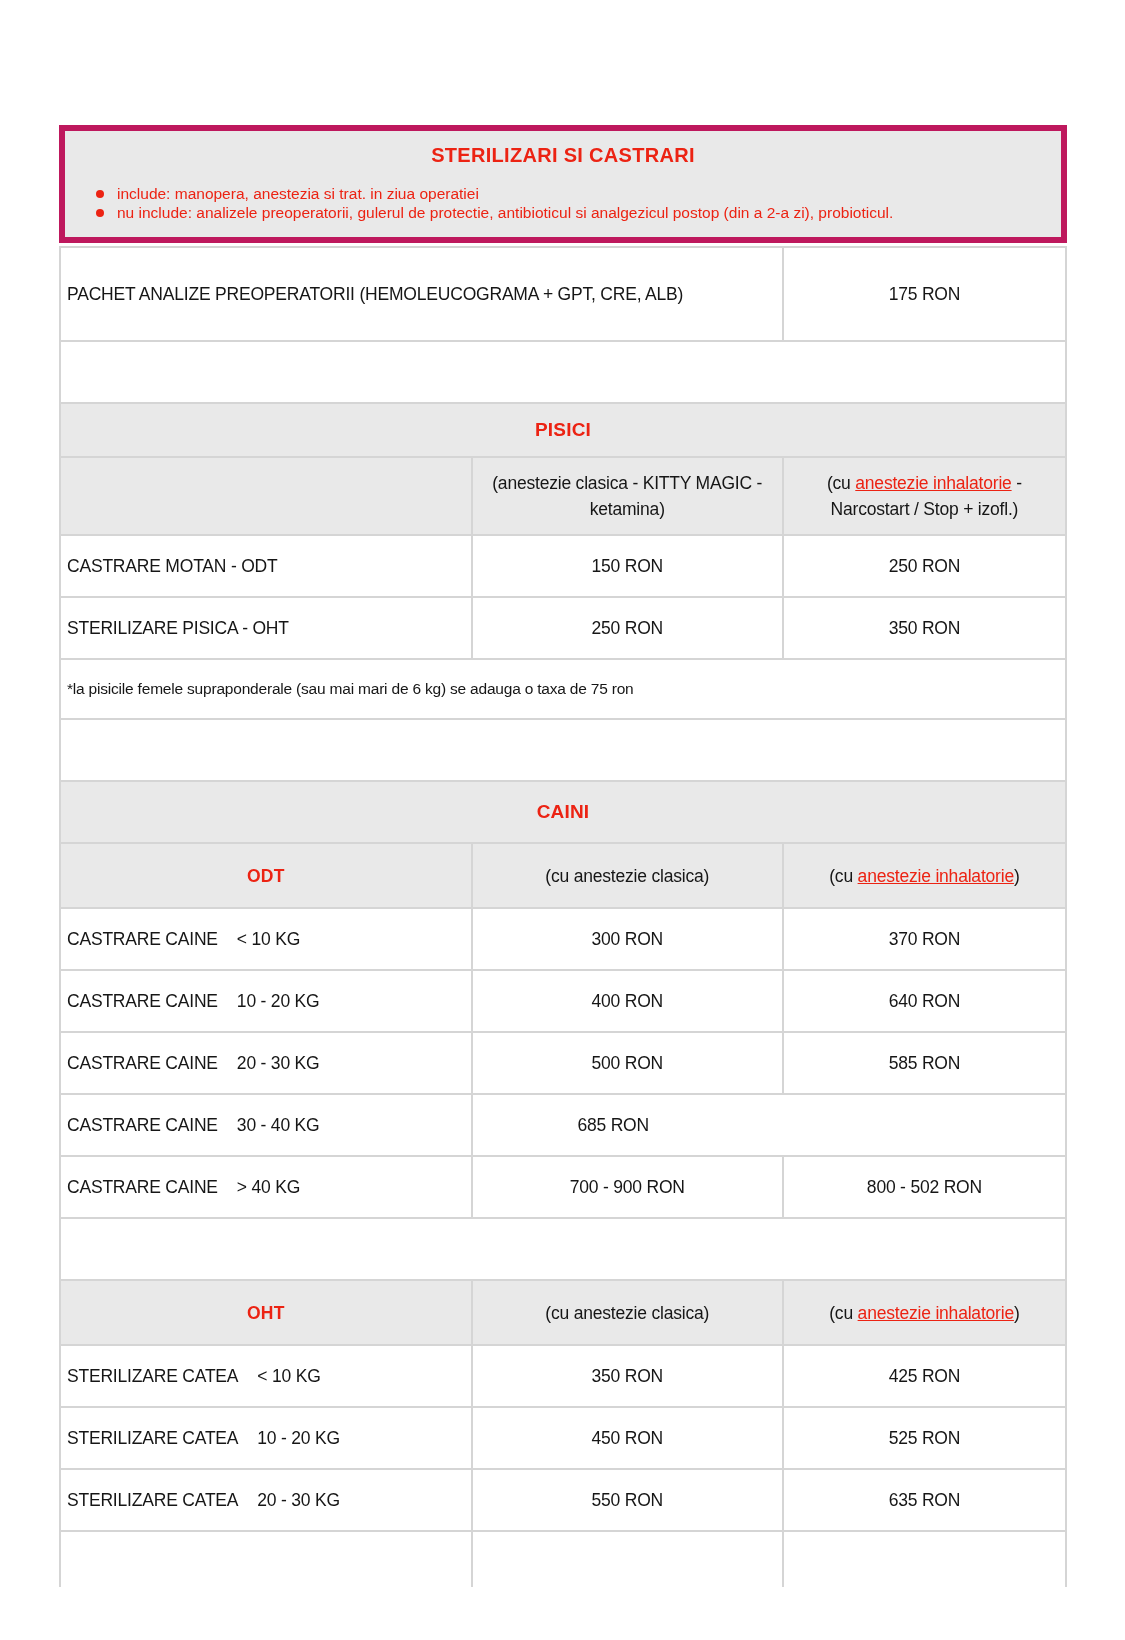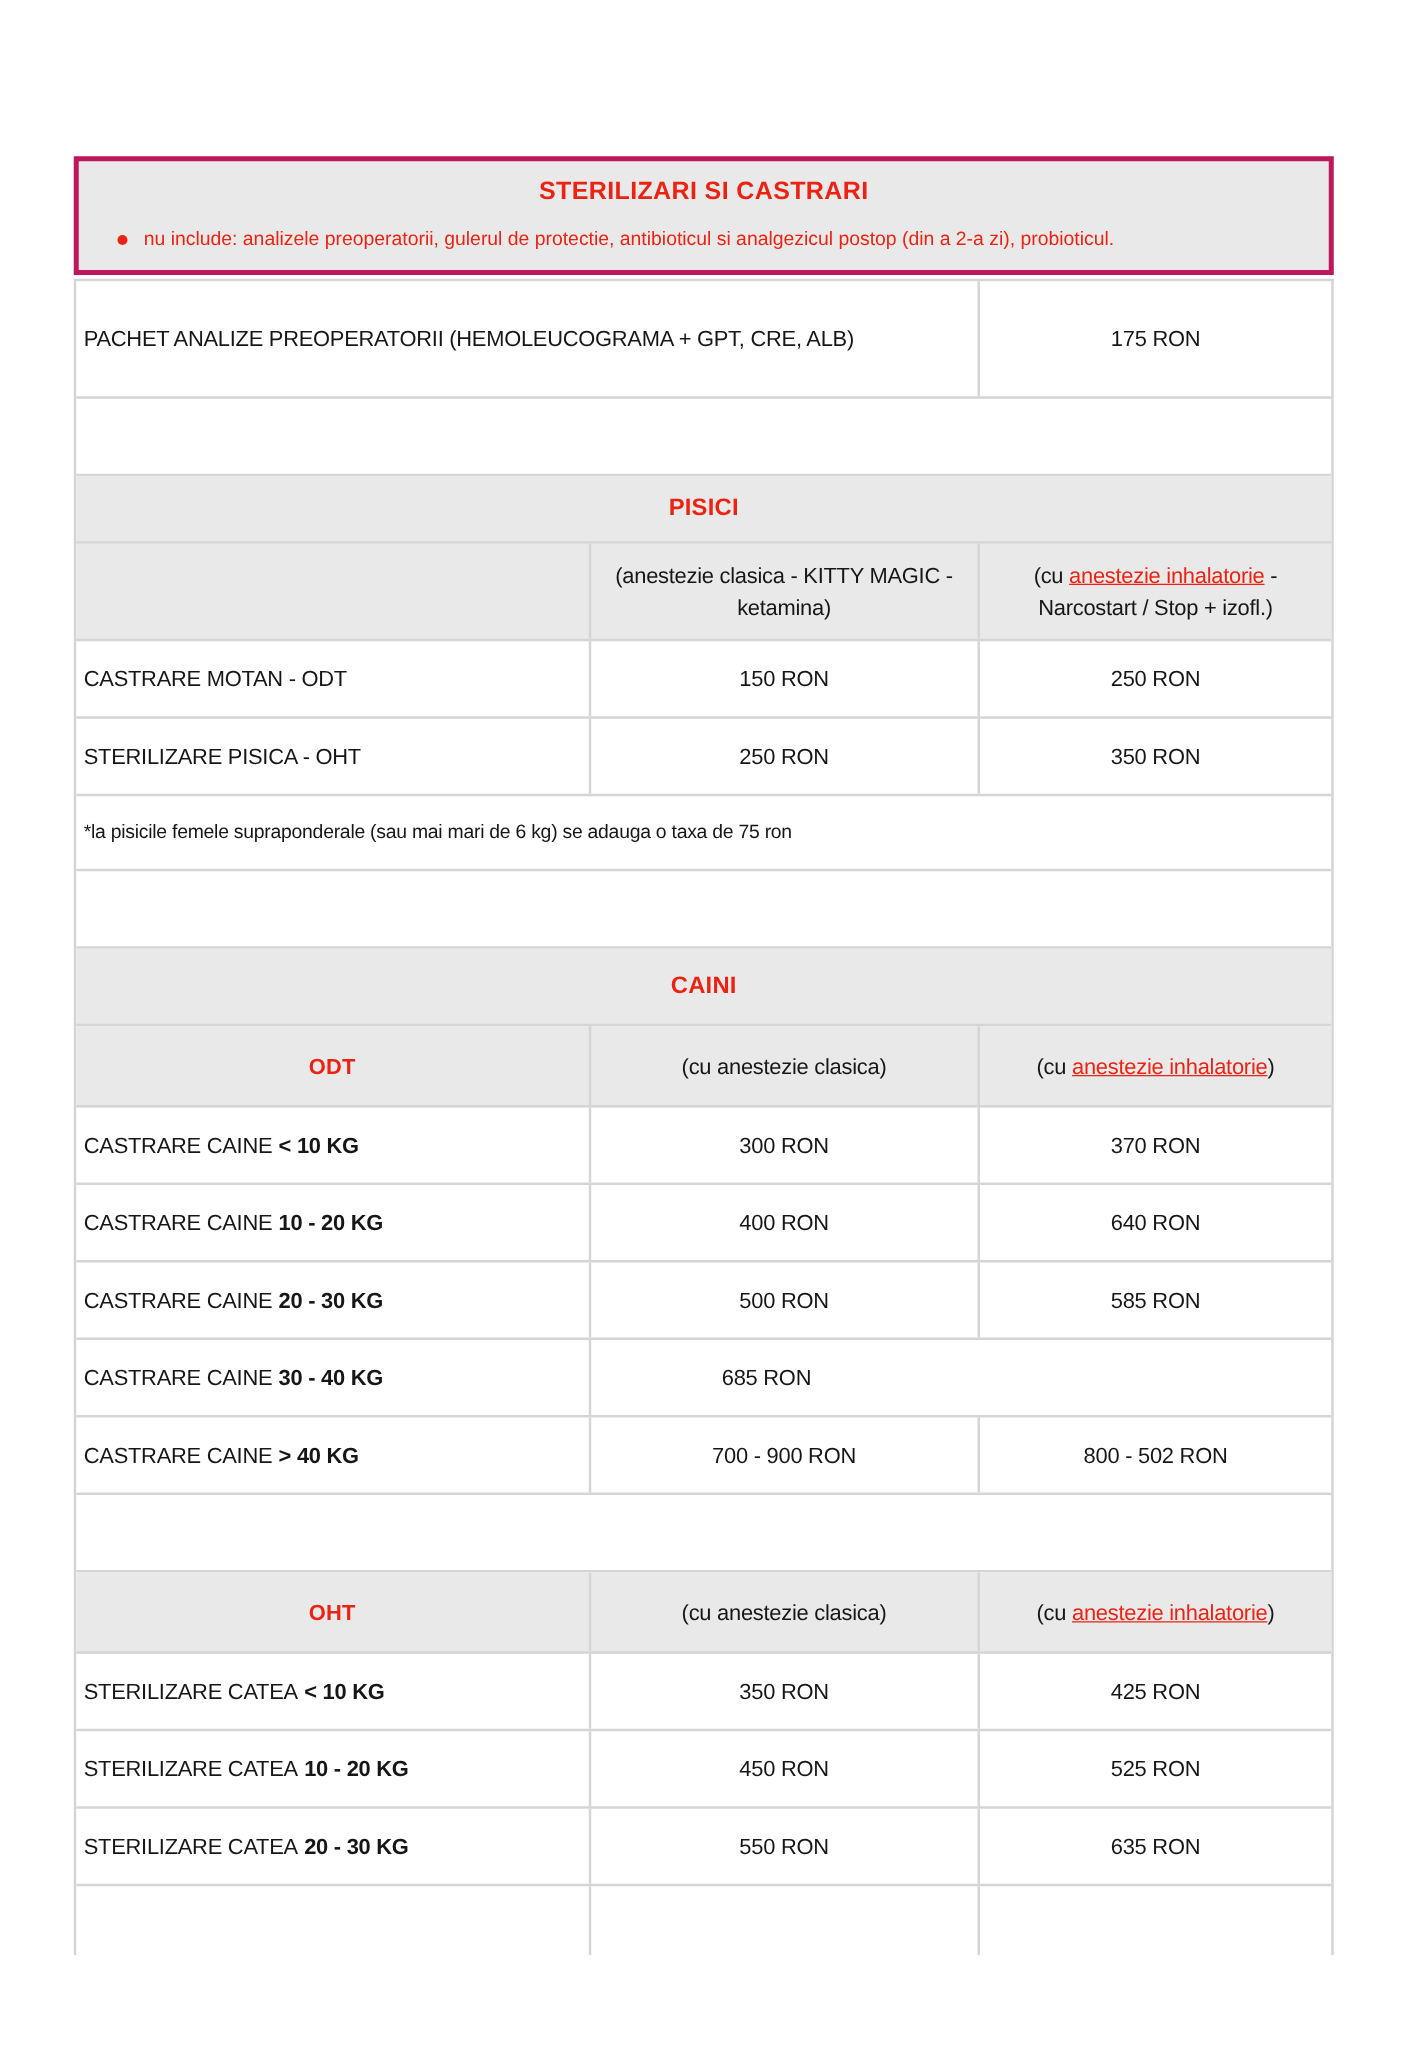--- a/index.html
+++ b/index.html
@@ -4,21 +4,21 @@
 <style>
   html,body{margin:0;padding:0;background:#ffffff;}
   body{
     width:1125px;height:1640px;position:relative;
     font-family:"Liberation Sans", sans-serif;color:#161616;
   }
   .page{position:absolute;left:59px;top:125px;width:1008px;}
 
   
   .info-block{
-    background:#e9e9e9;border:4px solid #be185d;box-sizing:border-box;
+    background:#e9e9e9;border:6px solid #be185d;box-sizing:border-box;
     padding:13px 0 15px 0;margin-bottom:3px;
   }
   .doc-title{
     text-align:center;font-size:20px;font-weight:bold;letter-spacing:.3px;
     color:var(--red);
   }
   .bullets{margin-top:17px;}
   .bullet{
     display:flex;align-items:center;gap:13px;padding-left:31px;
     color:var(--red);font-size:15.5px;line-height:19px;
@@ -55,30 +55,34 @@
     justify-content:center;text-align:center;color:var(--red);
     font-weight:bold;font-size:19px;letter-spacing:.2px;
   }
   .hdr{
     justify-content:center;text-align:center;line-height:26px;
     padding:8px 12px;font-size:17.5px;
   }
   .wraplabel{line-height:37px;}
   .footnote{font-size:15.5px;}
   .redlink{color:var(--red);text-decoration:underline;cursor:pointer;}
-  .b{font-weight:bold;margin-left:5px;}
+  .b{font-weight:normal;margin-left:19px;}
 </style>
 </head>
 <body>
 
 <div class="page">
 
   <div class="info-block">
     <div class="doc-title">STERILIZARI SI CASTRARI</div>
     <div class="bullets">
+      <div class="bullet">
+        <span class="dot"></span>
+        <span>include: manopera, anestezia si trat. in ziua operatiei</span>
+      </div>
       <div class="bullet">
         <span class="dot"></span>
         <span>nu include: analizele preoperatorii, gulerul de protectie, antibioticul si analgezicul postop (din a 2-a zi), probioticul.</span>
       </div>
     </div>
   </div>
 
   <div class="stack">
 
     <div class="row h92">

